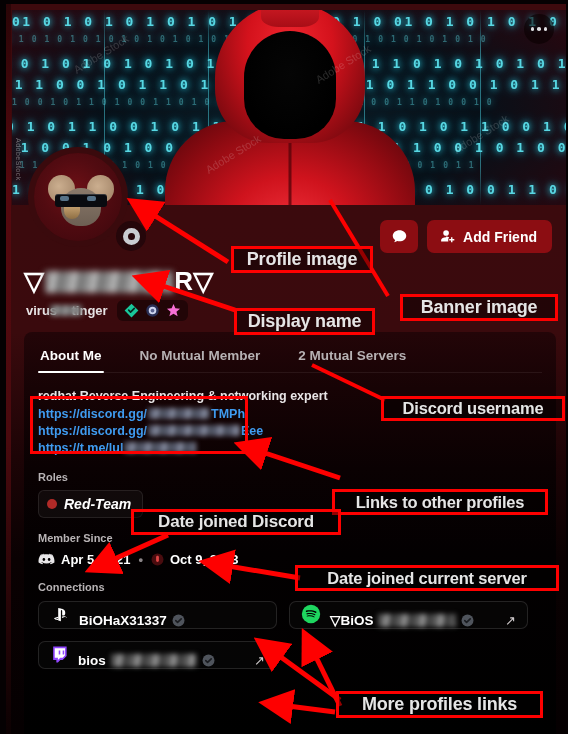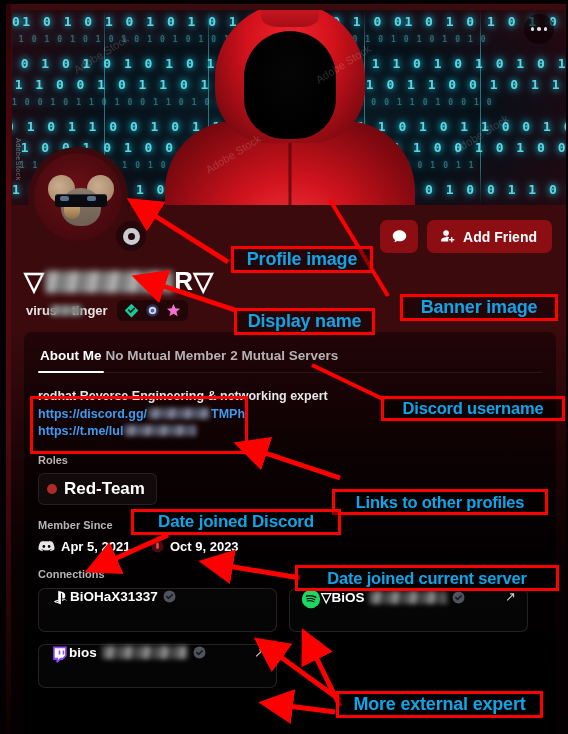--- a/index.html
+++ b/index.html
@@ -183,21 +183,21 @@
   }
   .badge { width: 15px; height: 15px; display: block; }
 
   
   .body-panel {
     position: absolute; left: 18px; top: 328px; width: 532px; bottom: 0;
     background: linear-gradient(#230508 0%, #170305 14%, #0a0102 34%, #030001 55%, #000 100%);
     border-radius: 8px 8px 0 0;
     padding: 12px 14px 0 14px;
   }
-  .tabs { display: flex; border-bottom: 1px solid rgba(255,255,255,.07); align-items: center; }
+  .tabs { display: flex; gap: 34px; border-bottom: 1px solid rgba(255,255,255,.07); align-items: center; }
   .tab {
     color: #b6b1b3; font-size: 13.5px; font-weight: 600;
     padding: 4px 2px 9px; cursor: pointer; position: relative;
   }
   .tab.active { color: #fff; }
   .tab.active::after {
     content: ""; position: absolute; left: 0; right: 0; bottom: -1px;
     height: 2px; background: #fff; border-radius: 2px;
   }
   .about-text { color: #e8e5e6; font-size: 12.5px; margin-top: 16px; font-weight: 600; }
@@ -212,44 +212,44 @@
     filter: blur(2.6px);
   }
 
   .sec-title { color: #b8b3b5; font-size: 11px; font-weight: 700; margin-top: 14px; }
   .role-pill {
     display: inline-flex; align-items: center; gap: 7px; margin-top: 7px;
     background: rgba(255,255,255,.04); border: 1px solid rgba(255,255,255,.09);
     border-radius: 6px; padding: 5px 11px 5px 8px;
   }
   .role-dot { width: 10px; height: 10px; border-radius: 50%; background: #b02a27; display: block; }
-  .role-name { color: #fff; font-size: 17px; font-weight: 700; }
+  .role-name { color: #fff; font-size: 14px; font-weight: 700; font-style: italic; }
 
   .dates { display: flex; align-items: center; gap: 8px; margin-top: 8px; color: #fff; font-size: 13px; font-weight: 600; }
   .dates .sep { color: #8b8588; font-size: 13px; }
   .d-item { display: flex; align-items: center; gap: 6px; }
 
   .conn-grid { display: flex; gap: 12px; margin-top: 8px; flex-wrap: wrap; }
   .conn {
-    width: 239px; height: 44px; border-radius: 7px;
+    width: 239px; height: 28px; border-radius: 7px;
     border: 1px solid rgba(255,255,255,.12); background: rgba(255,255,255,.018);
-    display: flex; align-items: flex-start; padding: 0 11px; position: relative;
+    display: flex; align-items: flex-end; gap: 9px; padding: 0 11px; position: relative;
   }
   .conn-name { color: #fff; font-size: 13.5px; font-weight: 700; display: flex; align-items: center; gap: 5px; }
   .verified { width: 13px; height: 13px; display: inline-block; }
   .ext { position: absolute; right: 11px; color: #cfcacc; font-size: 13px; }
   .cn-blur {
     display: inline-block; height: 13px; vertical-align: -2px;
     background: repeating-linear-gradient(95deg,#555 0 6px,#8e8e8e 6px 12px,#3d3d3d 12px 18px);
     filter: blur(2.8px);
   }
 
   
   .anno {
-    position: absolute; border: 3px solid #fe0000; color: #0ea5e9;
+    position: absolute; border: 3px solid #fe0000; color: #e5e5e5;
     font-weight: 700; font-family: "Liberation Sans", sans-serif;
     background: rgba(2,0,0,.42);
     display: flex; align-items: center; justify-content: center;
     white-space: nowrap; letter-spacing: -.2px;
   }
   .anno-box { position: absolute; border: 3px solid #fe0000; }
   svg.arrows { position: absolute; inset: 0; width: 568px; height: 734px; pointer-events: none; }
 </style>
 </head>
 <body>
@@ -362,20 +362,21 @@
       <div class="tabs">
         <div class="tab active">About Me</div>
         <div class="tab">No Mutual Member</div>
         <div class="tab">2 Mutual Servers</div>
       </div>
 
       <div class="about-text">redhat Reverse Engineering &amp; networking expert</div>
 
       <div class="links" id="links-list">
           <a class="link" href="#"><span>https://discord.gg/</span><span class="lk-blur" style="width: 62px;"></span><span>TMPh</span></a>
+          <a class="link" href="#"><span>https://discord.gg/</span><span class="lk-blur" style="width: 92px;"></span><span>Eee</span></a>
           <a class="link" href="#"><span>https://t.me/lul</span><span class="lk-blur" style="width: 72px;"></span><span></span></a>
         </div>
 
       <div class="sec-title">Roles</div>
       <div class="role-pill">
         <span class="role-dot"></span>
         <span class="role-name">Red-Team</span>
       </div>
 
       <div class="sec-title">Member Since</div>
@@ -464,15 +465,15 @@
 
   <div class="anno-box" style="left:30px;top:396px;width:218px;height:58px"></div>
 
   <div class="anno" style="left:231px;top:246px;width:142px;height:27px;font-size:18px">Profile image</div>
   <div class="anno" style="left:400px;top:294px;width:158px;height:27px;font-size:18px">Banner image</div>
   <div class="anno" style="left:234px;top:308px;width:141px;height:27px;font-size:18px">Display name</div>
   <div class="anno" style="left:381px;top:396px;width:184px;height:25px;font-size:16.5px">Discord username</div>
   <div class="anno" style="left:332px;top:489px;width:216px;height:26px;font-size:16.5px">Links to other profiles</div>
   <div class="anno" style="left:131px;top:509px;width:210px;height:26px;font-size:17px">Date joined Discord</div>
   <div class="anno" style="left:295px;top:565px;width:264px;height:26px;font-size:16.5px">Date joined current server</div>
-  <div class="anno" style="left:336px;top:691px;width:207px;height:27px;font-size:18px">More external expert</div>
+  <div class="anno" style="left:336px;top:691px;width:207px;height:27px;font-size:18px">More profiles links</div>
 
 </div>
 
 </body></html>

